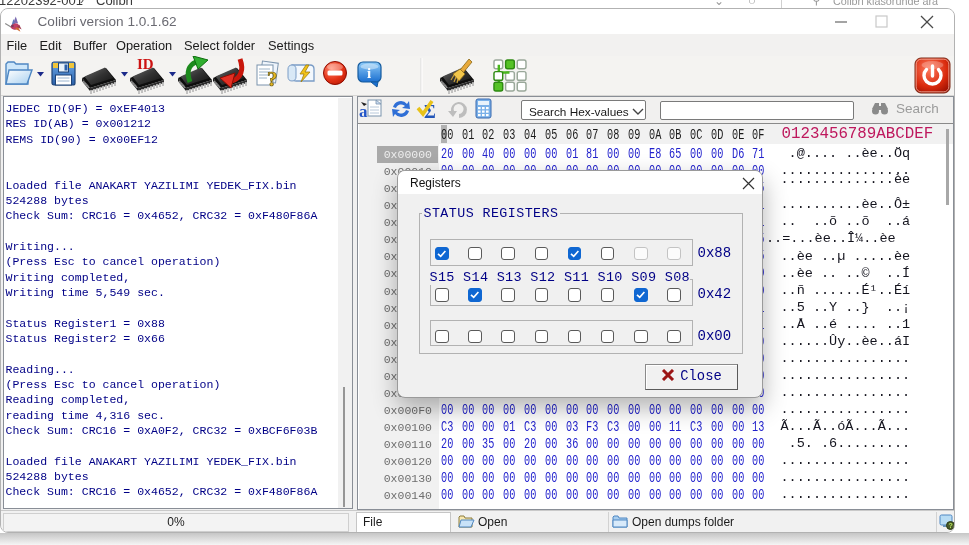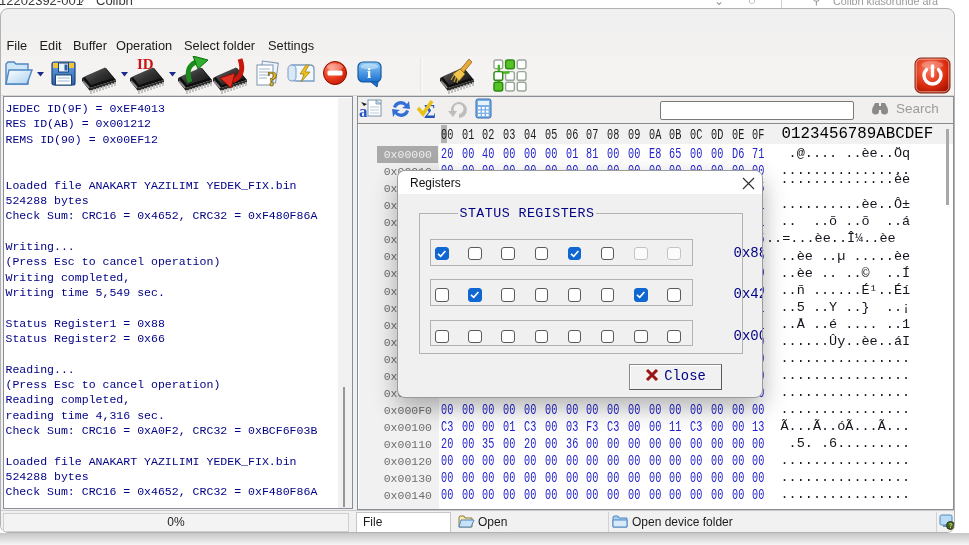--- a/index.html
+++ b/index.html
@@ -37,20 +37,39 @@
   <div class="abs" style="left:748px;top:-7px;font-size:13px;color:#9a9a9a;">○</div>
   <div class="abs" style="left:781px;top:-4px;width:1px;height:12px;background:#d0d0d0;"></div>
   <div class="abs" style="left:812px;top:-7px;font-size:12px;color:#9a9a9a;">⚲</div>
   <div class="abs" style="left:833px;top:-5px;font-size:10.8px;color:#9a9a9a;">Colibri klasöründe ara</div>
 </div>
 
 <div class="abs" style="left:0;top:533px;width:969px;height:12px;background:linear-gradient(#c6c6c6,#f5f5f5);"></div>
 <div class="abs" style="left:955px;top:8px;width:14px;height:525px;background:#ffffff;"></div>
 
 <div id="win">
+  <div id="titlebar">
+    <div class="abs" style="left:3px;top:4px;" id="appicon"><svg width="20" height="20" viewBox="0 0 17 17">
+          <line x1="1" y1="9" x2="6" y2="12" stroke="#8a8a8a" stroke-width="1"></line>
+          <path d="M8 5 L10 10 L6 12 Z" fill="#5a7ab8"></path>
+          <path d="M10 3 L12 9 L8 8 Z" fill="#7a6ab0"></path>
+          <path d="M6 11 C8 8 12 8 13 11 C13 13 10 15 8 14 C6 13 5 12 6 11 Z" fill="#c04068"></path>
+          <path d="M9 13 L14 16 L12 12 Z" fill="#d06a30"></path>
+          <path d="M11 12 L15 14 L13 10 Z" fill="#a03a50"></path>
+          <circle cx="7.2" cy="11" r="1.1" fill="#7a3a5a"></circle>
+        </svg></div>
+    <div class="abs" style="left:36.5px;top:5px;font-size:13.6px;color:#6a6a72;">Colibri version 1.0.1.62</div>
+
+    <svg class="abs" style="left:828px;top:4px;" width="110" height="18" viewBox="0 0 110 18">
+      <line x1="6" y1="9" x2="18" y2="9" stroke="#4a4a4a" stroke-width="1.2"></line>
+      <rect x="47" y="3" width="11" height="11" fill="none" stroke="#c9c9c9" stroke-width="1.2"></rect>
+      <line x1="92" y1="3" x2="104" y2="15" stroke="#4a4a4a" stroke-width="1.2"></line>
+      <line x1="104" y1="3" x2="92" y2="15" stroke="#4a4a4a" stroke-width="1.2"></line>
+    </svg>
+  </div>
   <div id="menubar">
     <div class="menuitem" style="left:5.5px;">File</div>
     <div class="menuitem" style="left:38.5px;">Edit</div>
     <div class="menuitem" style="left:72px;">Buffer</div>
     <div class="menuitem" style="left:115px;">Operation</div>
     <div class="menuitem" style="left:183px;">Select folder</div>
     <div class="menuitem" style="left:267px;">Settings</div>
   </div>
   <div id="toolbar">
     <svg width="953" height="39" viewBox="0 0 953 39">
@@ -295,20 +314,26 @@
           </g>
 
           <g transform="translate(514,4)" fill="#8a8a8a">
             <path d="M0 8 L3 2 L7 2 L7 8 Z"></path>
               <path d="M16 8 L13 2 L9 2 L9 8 Z"></path>
             <circle cx="3.5" cy="10" r="3.5"></circle>
               <circle cx="12.5" cy="10" r="3.5"></circle>
             <rect x="6" y="5" width="4" height="4"></rect>
           </g>
         </svg>
+        <div class="abs" style="left:163px;top:3px;width:125px;height:20px;background:#ffffff;border:1px solid #7a7a7a;border-radius:2px;box-sizing:border-box;">
+          <div class="abs" style="left:7px;top:3.5px;font-size:11.8px;color:#1a1a1a;">Search Hex-values</div>
+          <svg class="abs" style="left:110px;top:7px;" width="12" height="8">
+              <path d="M1 1 L6 6 L11 1" stroke="#444444" stroke-width="1.4" fill="none"></path>
+            </svg>
+        </div>
         <div class="abs" style="left:302px;top:4px;width:194px;height:19px;background:#ffffff;border:1px solid #7a7a7a;border-radius:2px;box-sizing:border-box;"></div>
         <div class="abs" style="left:538px;top:4px;font-size:13.5px;color:#9b9b9b;">Search</div>
       </div>
       <div id="hexgrid">
           <div class="abs" style="left:1px;top:27px;width:80px;height:385px;background:#f1f1f1;"></div>
           <div class="abs" style="left:1px;top:27px;width:594px;height:20px;background:#f1f1f1;"></div>
           <div class="abs" style="left:83.09999999999998px;top:28px;width:6.4px;height:18px;background:#b1b1b1;"></div>
           <div class="abs hexb hdr" style="left:82.89999999999998px;top:29.2px;">00</div>
           <div class="abs hexb hdr" style="left:103.66999999999997px;top:29.2px;">01</div>
           <div class="abs hexb hdr" style="left:124.43999999999997px;top:29.2px;">02</div>
@@ -720,21 +745,21 @@
     <div class="abs" style="left:935px;top:1px;width:1px;height:21px;background:#d2d2d2;"></div>
     <svg class="abs" style="left:457px;top:3px;" width="17" height="15" viewBox="0 0 17 15">
       <path d="M1 3 L1 13 L14 13 L14 4 L7 4 L6 2 L2 2 Z" fill="#f8e8b0" stroke="#8a7a3a"></path>
       <path d="M3 6 L16 6 L13 13 L1 13 Z" fill="#c8e2f8" stroke="#4f87c2"></path>
     </svg>
     <div class="abs" style="left:477px;top:4px;">Open</div>
     <svg class="abs" style="left:611px;top:3px;" width="17" height="15" viewBox="0 0 17 15">
       <path d="M1 3 L1 13 L15 13 L15 4 L7 4 L6 2 L2 2 Z" fill="#a8cef0" stroke="#4f87c2"></path>
       <path d="M1 6 L15 6 L15 13 L1 13 Z" fill="#d8eafa" stroke="#4f87c2"></path>
     </svg>
-    <div class="abs" style="left:631px;top:4px;">Open device folder</div>
+    <div class="abs" style="left:631px;top:4px;">Open dumps folder</div>
     <svg class="abs" style="left:938px;top:3px;" width="16" height="16" viewBox="0 0 16 16">
       <rect x="1" y="1" width="12" height="10" rx="1.5" fill="#b8dcf4" stroke="#4f87c2"></rect>
       <rect x="4" y="11" width="6" height="2" fill="#6a94ba"></rect>
       <circle cx="11.5" cy="11.5" r="4" fill="#4a5a2a" stroke="#2a3a12"></circle>
       <text x="9.6" y="14.4" font-size="7" fill="#b8e858" font-weight="bold">?</text>
     </svg>
   </div>
 </div>
 
 <div id="dialog" class="abs" style="left:397px;top:170px;width:365.5px;height:227.5px;
@@ -757,20 +782,21 @@
     <div class="abs cb" style="left:136.56px;top:75.6px;"></div>
     <div class="abs cb cbon" style="left:169.73000000000002px;top:75.6px;"></div>
     <svg class="abs" style="left:169.73000000000002px;top:75.6px;" width="13.5" height="13.5">
       <path d="M3 6.8 L5.7 9.4 L10.4 4" stroke="#ffffff" stroke-width="1.6" fill="none"></path>
     </svg>
     <div class="abs cb" style="left:202.90000000000003px;top:75.6px;"></div>
     <div class="abs cb cbdis" style="left:236.07000000000002px;top:75.6px;"></div>
     <div class="abs cb cbdis" style="left:269.24px;top:75.6px;"></div>
     <div class="abs dmono" style="left:299.5px;top:73.6px;font-size:14px;">0x88</div>
     <div class="abs" style="left:31.5px;top:108.4px;width:261px;height:24.5px;border:1px solid #b2b2b2;"></div>
+    <div class="abs dmono" style="left:31.5px;top:98.9px;background:#f0f0f0;font-size:13.5px;letter-spacing:0.3px;white-space:pre;">S15 S14 S13 S12 S11 S10 S09 S08</div>
     <div class="abs cb" style="left:37.05px;top:117.3px;"></div>
     <div class="abs cb cbon" style="left:70.22px;top:117.3px;"></div>
     <svg class="abs" style="left:70.22px;top:117.3px;" width="13.5" height="13.5">
       <path d="M3 6.8 L5.7 9.4 L10.4 4" stroke="#ffffff" stroke-width="1.6" fill="none"></path>
     </svg>
     <div class="abs cb" style="left:103.39px;top:117.3px;"></div>
     <div class="abs cb" style="left:136.56px;top:117.3px;"></div>
     <div class="abs cb" style="left:169.73000000000002px;top:117.3px;"></div>
     <div class="abs cb" style="left:202.90000000000003px;top:117.3px;"></div>
     <div class="abs cb cbon" style="left:236.07000000000002px;top:117.3px;"></div>
@@ -782,33 +808,33 @@
     <div class="abs" style="left:31.5px;top:148.8px;width:261px;height:24.5px;border:1px solid #b2b2b2;"></div>
     <div class="abs cb" style="left:37.05px;top:158.70000000000002px;"></div>
     <div class="abs cb" style="left:70.22px;top:158.70000000000002px;"></div>
     <div class="abs cb" style="left:103.39px;top:158.70000000000002px;"></div>
     <div class="abs cb" style="left:136.56px;top:158.70000000000002px;"></div>
     <div class="abs cb" style="left:169.73000000000002px;top:158.70000000000002px;"></div>
     <div class="abs cb" style="left:202.90000000000003px;top:158.70000000000002px;"></div>
     <div class="abs cb" style="left:236.07000000000002px;top:158.70000000000002px;"></div>
     <div class="abs cb" style="left:269.24px;top:158.70000000000002px;"></div>
     <div class="abs dmono" style="left:299.5px;top:156.70000000000002px;font-size:14px;">0x00</div>
-    <div class="abs dbtn" style="left:231px;top:192.5px;width:93px;"><svg width="14" height="12" style="vertical-align:-1px;margin-right:5px;">
+    <div class="abs dbtn" style="left:247px;top:192.5px;width:93px;"><svg width="14" height="12" style="vertical-align:-1px;margin-right:5px;">
         <path d="M2 1 L12 11 M12 1 L2 11" stroke="#9b1515" stroke-width="3"></path>
       </svg>Close</div>
   </div>
 
 <style>
   .hexb{font-family:"Liberation Mono",monospace;font-size:15.5px;color:#2222cd;
         transform:scaleX(0.66);transform-origin:0 0;line-height:18px;}
   .hexb.hdr{color:#1a1a1a;}
   .hascii{font-family:"Liberation Mono",monospace;font-size:13.5px;color:#14141e;line-height:16px;white-space:pre;}
-  .hascii.hdr2{font-size:15.8px;color:#000000;}
+  .hascii.hdr2{font-size:15.8px;color:#be185d;}
   .hoff{font-family:"Liberation Mono",monospace;font-size:11.5px;color:#6e6e6e;width:74px;text-align:right;}
-  .dmono{font-family:"Liberation Mono",monospace;color:#000086;margin-left:36px;}
+  .dmono{font-family:"Liberation Mono",monospace;color:#000086;}
   .cb{width:13.5px;height:13.5px;box-sizing:border-box;border:1px solid #5a5a5a;border-radius:3px;background:#ffffff;}
   .cb.cbon{background:#0f67d2;border-color:#0f67d2;}
   .cb.cbdis{border-color:#c3c3c3;background:#fbfbfb;}
   .dbtn{height:26px;box-sizing:border-box;background:#f1f1f1;border:1px solid #8a8a8a;
         border-right-color:#5a5a5a;border-bottom-color:#5a5a5a;
         box-shadow:inset 1px 1px 0 #ffffff;
         font-family:"Liberation Mono",monospace;font-size:13.8px;color:#000086;
         text-align:center;line-height:24px;}
 </style>
 

